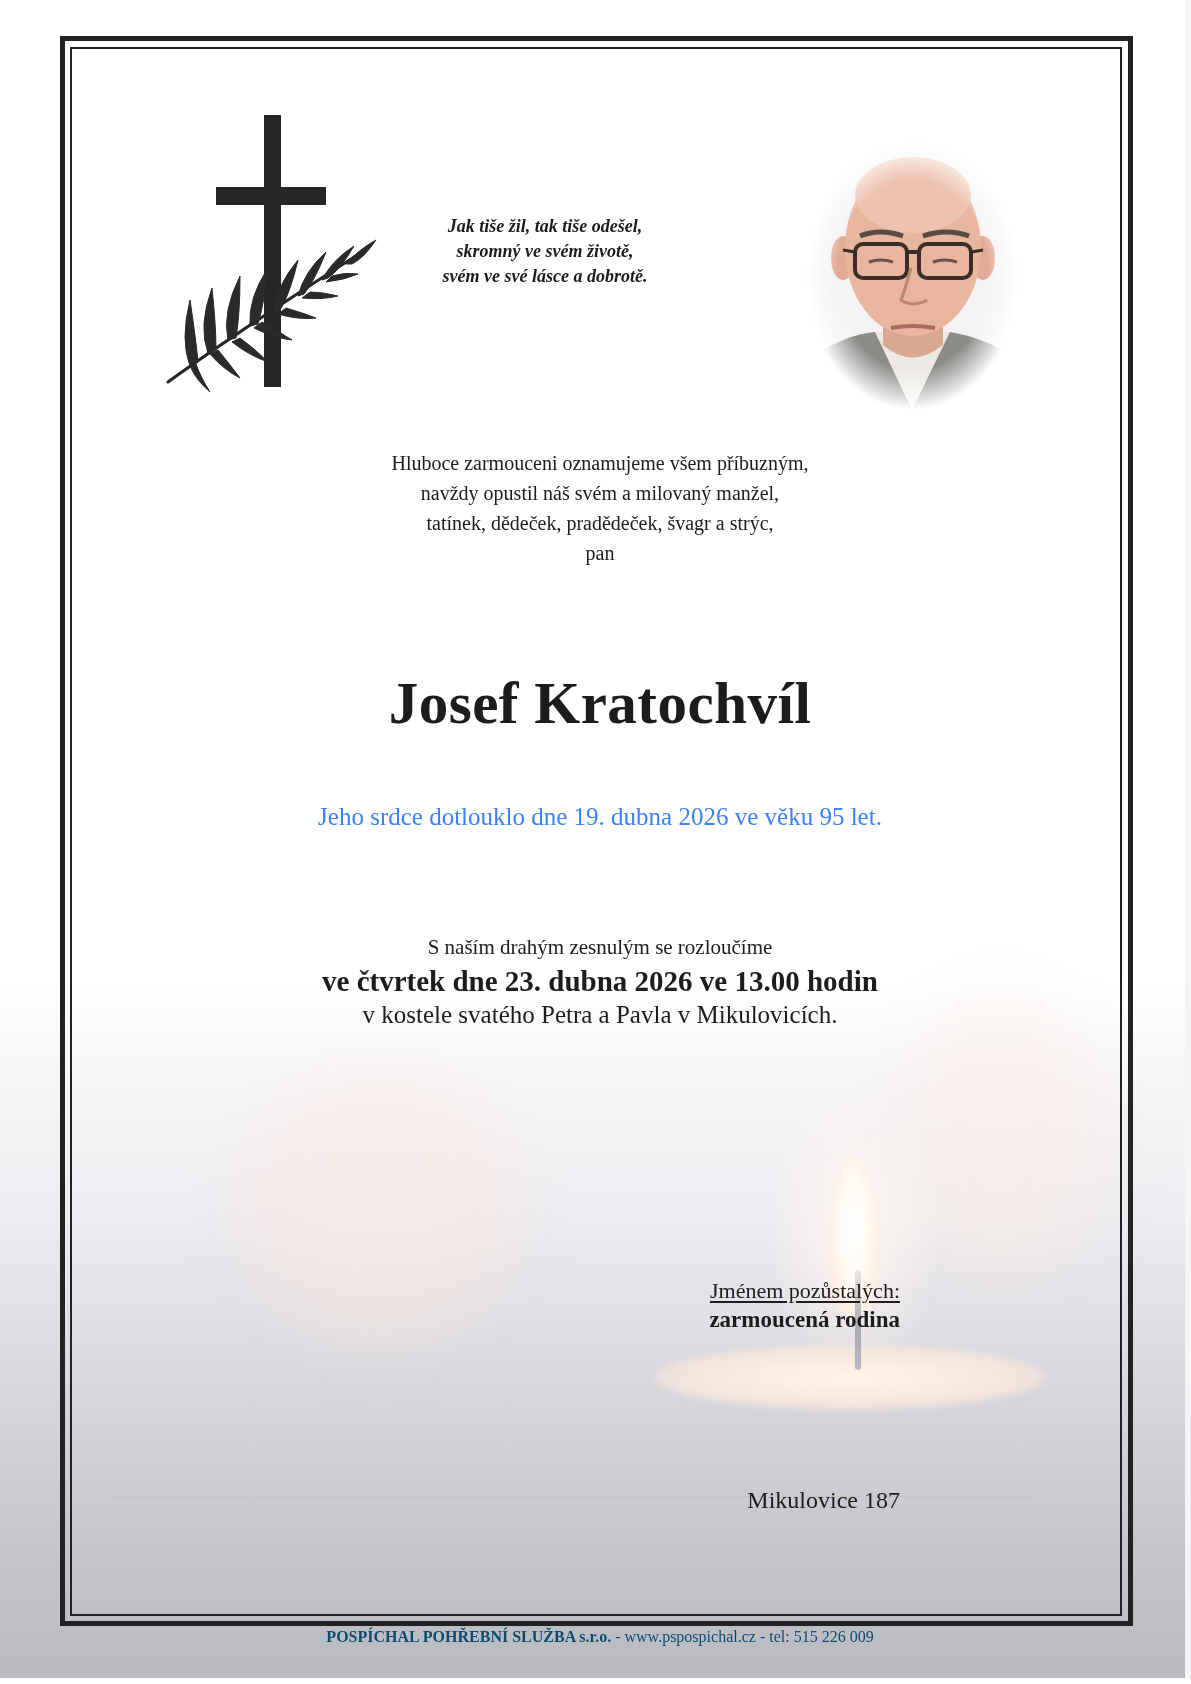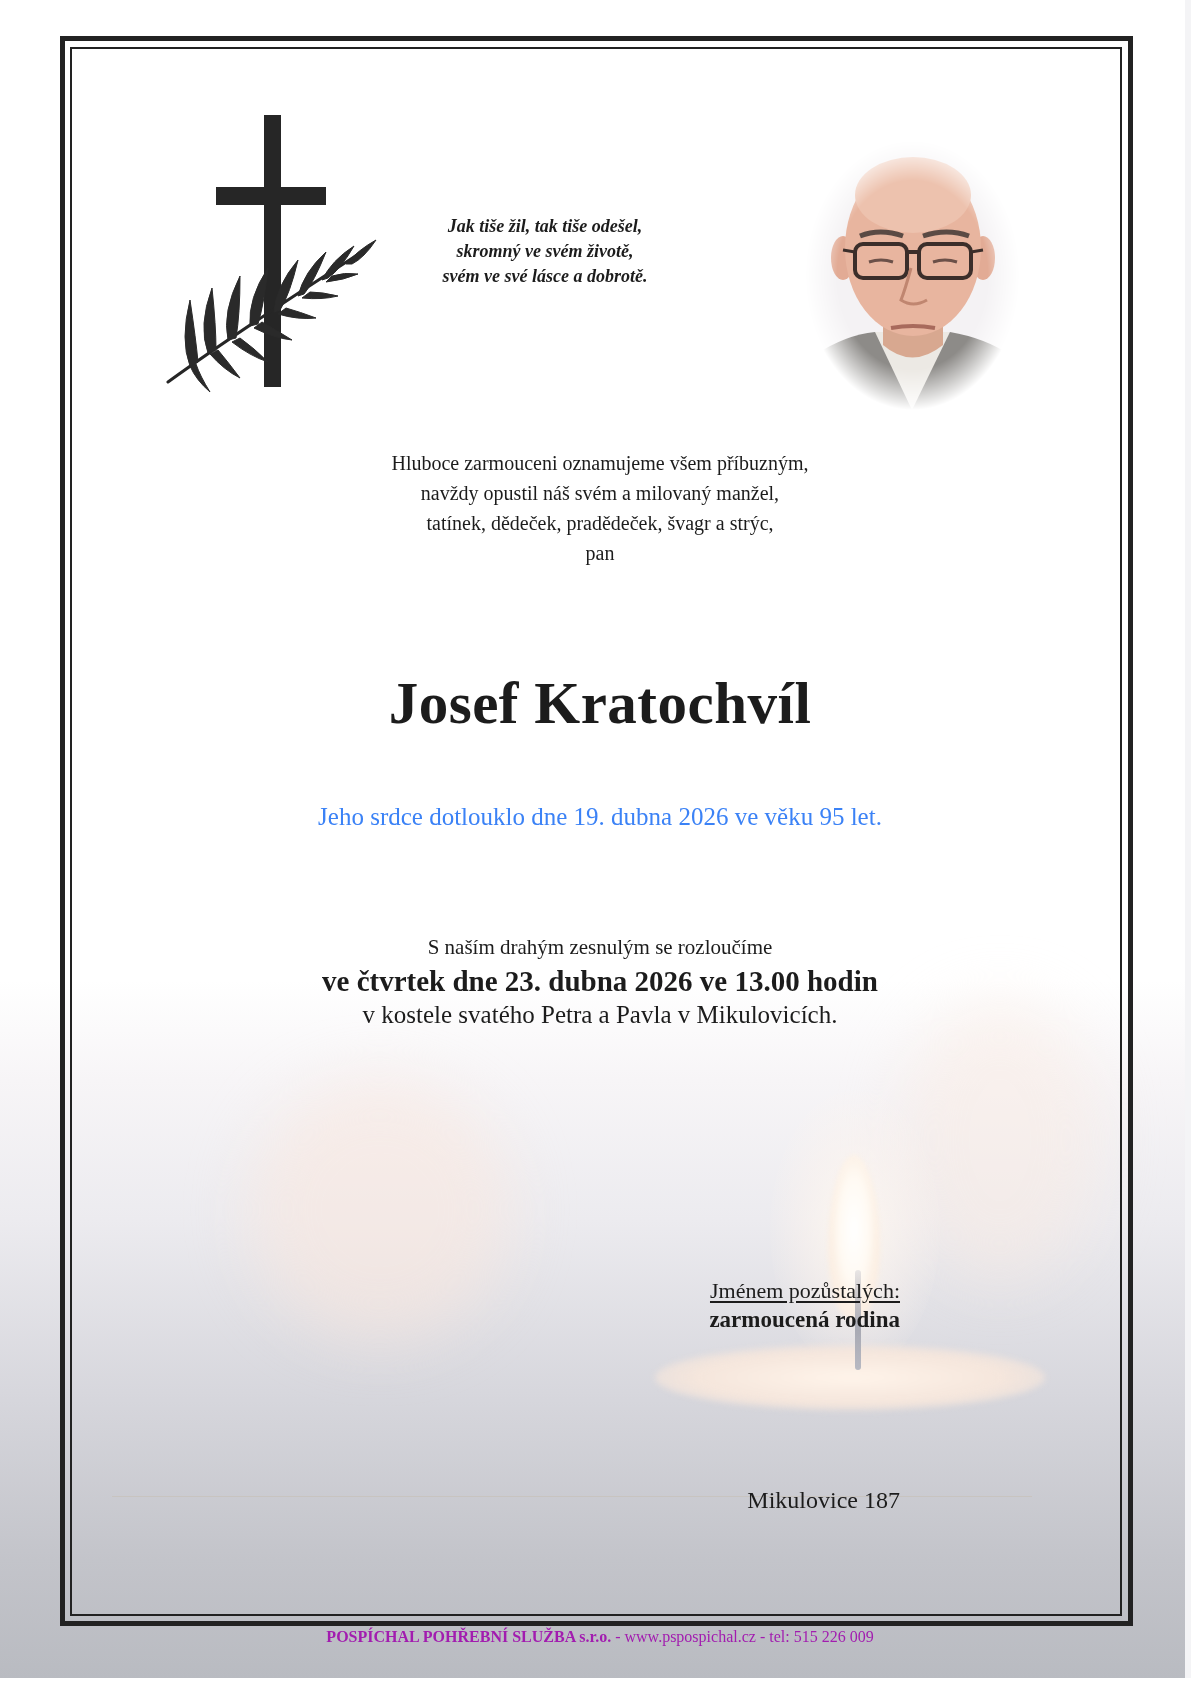--- a/index.html
+++ b/index.html
@@ -81,21 +81,21 @@
     .divider-line {
       position: absolute; left: 112px; top: 1496px; width: 920px; height: 1px;
       background: #c8c4c0;
     }
     .address {
       position: absolute; left: 300px; top: 1485px; width: 600px;
       text-align: center; font-size: 24px; line-height: 30px; color: #1c1c1c;
     }
     .footer {
       position: absolute; left: 150px; top: 1626px; width: 900px;
-      text-align: center; font-size: 16px; line-height: 22px; color: #a21caf; white-space: nowrap;
+      text-align: center; font-size: 16px; line-height: 22px; color: #0c4a6e; white-space: nowrap;
     }
     .footer .company { font-weight: bold; }
     
     .candle-glow {
       position: absolute; left: 655px; top: 1345px; width: 390px; height: 65px;
       border-radius: 50%; background: radial-gradient(ellipse at 50% 50%, #fff4ea 0%, #f5e6dc 55%, rgba(240,225,215,0) 100%);
       filter: blur(3px);
     }
     .flame {
       position: absolute; left: 828px; top: 1155px; width: 52px; height: 165px;

